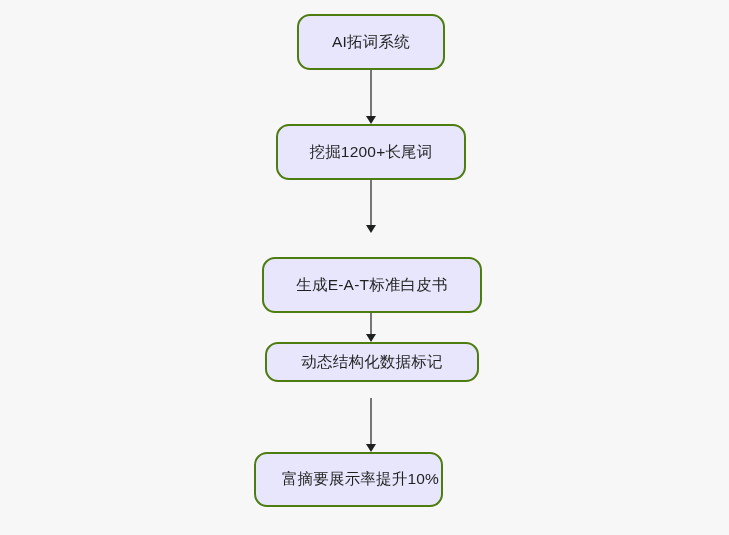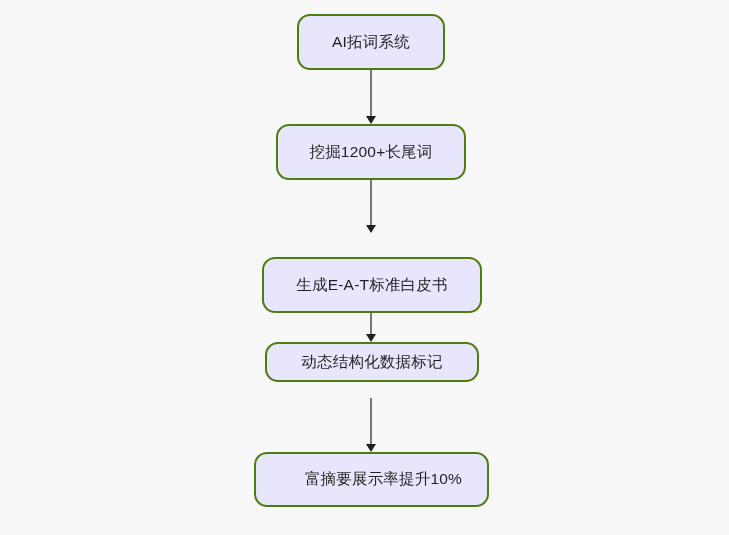--- a/index.html
+++ b/index.html
@@ -77,17 +77,17 @@
   </div>
 
   <div class="node" style="left:262px; top:233px; width:220px; height:56px;margin-top:24px;">
     <span class="node-label">生成E-A-T标准白皮书</span>
   </div>
 
   <div class="node" style="left:265px; top:342px; width:214px; height:40px;">
     <span class="node-label">动态结构化数据标记</span>
   </div>
 
-  <div class="node" style="left:254px; top:452px; width:235px; height:55px;padding-left:24px;">
+  <div class="node" style="left:254px; top:452px; width:189px; height:55px;padding-left:24px;">
     <span class="node-label">富摘要展示率提升10%</span>
   </div>
 
 </div>
 
 </body></html>

